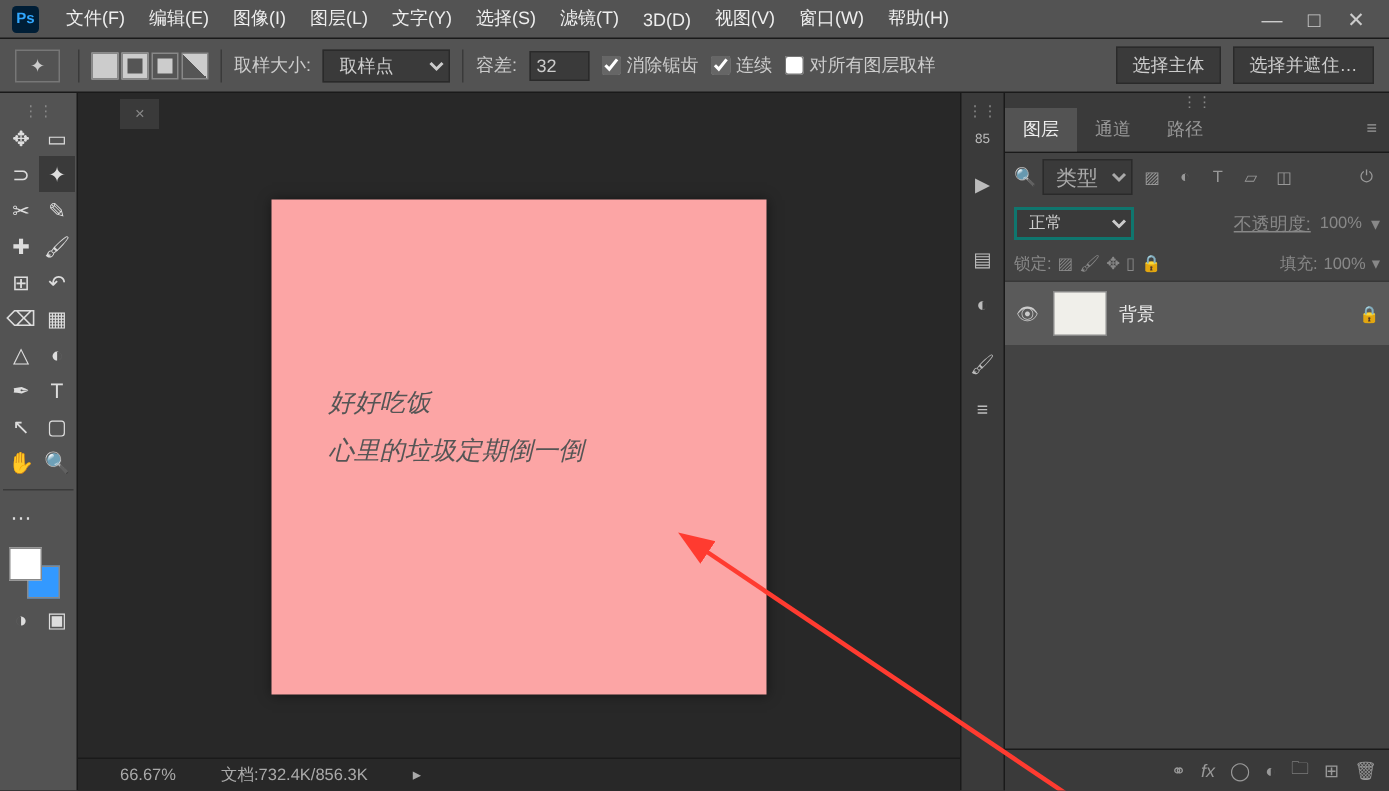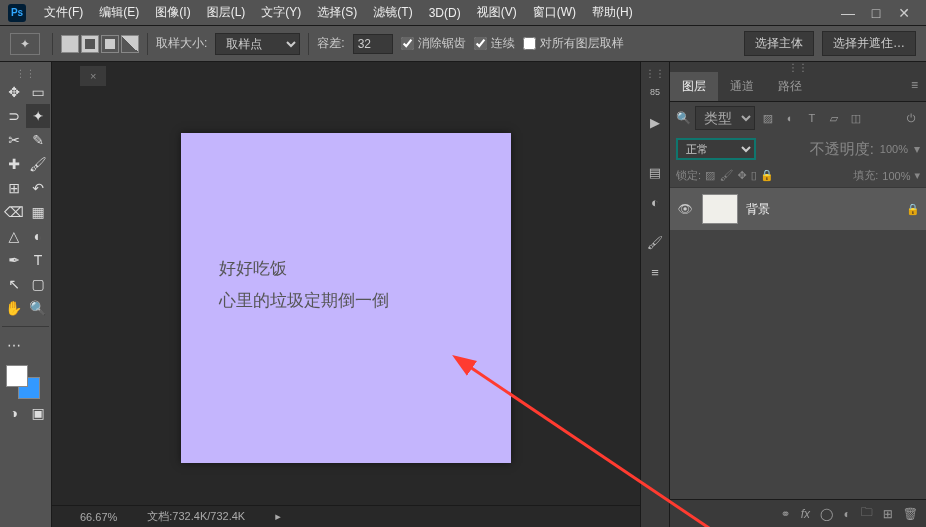--- a/index.html
+++ b/index.html
@@ -22,38 +22,38 @@
 .tool { width: 24px; height: 24px; display: flex; align-items: center; justify-content: center; color: #ddd; font-size: 14px; position: relative; }
 .tool.active { background: #3a3a3a; }
 .swatches { padding: 6px 4px; position: relative; height: 40px; }
 .fg-color { position: absolute; width: 22px; height: 22px; background: #fff; border: 1px solid #888; left: 6px; top: 6px; z-index: 2; }
 .bg-color { position: absolute; width: 22px; height: 22px; background: #3399ff; border: 1px solid #888; left: 18px; top: 18px; }
 .center { flex: 1; background: #282828; display: flex; flex-direction: column; }
 .tab-bar { height: 28px; background: #282828; display: flex; align-items: center; padding-left: 28px; }
 .doc-tab { background: #3a3a3a; padding: 4px 10px; color: #ccc; font-size: 11px; display: flex; align-items: center; gap: 6px; }
 .close-x { color: #888; }
 .canvas-area { flex: 1; display: flex; align-items: center; justify-content: center; position: relative; }
-.canvas { width: 330px; height: 330px; background: #c4b5fd; box-shadow: 0 0 8px rgba(0,0,0,0.5); padding: 120px 0 0 38px; }
+.canvas { width: 330px; height: 330px; background: #fca5a5; box-shadow: 0 0 8px rgba(0,0,0,0.5); padding: 120px 0 0 38px; font-style: italic; }
 .canvas-text { color: #555; font-size: 17px; line-height: 32px; font-family: "SimSun", serif; }
 .arrow { position: absolute; pointer-events: none; }
 .status-bar { height: 22px; background: #282828; display: flex; align-items: center; gap: 30px; padding-left: 28px; color: #aaa; font-size: 11px; border-top: 1px solid #1a1a1a; }
 .right-panels { width: 286px; background: #535353; display: flex; }
 .mini-strip { width: 30px; background: #3a3a3a; border-left: 1px solid #1a1a1a; border-right: 1px solid #1a1a1a; padding-top: 6px; }
 .mini-icon { height: 28px; display: flex; align-items: center; justify-content: center; color: #bbb; font-size: 13px; margin-bottom: 2px; }
 .layers-panel { flex: 1; background: #535353; display: flex; flex-direction: column; }
 .panel-tabs { display: flex; background: #3a3a3a; border-bottom: 1px solid #1a1a1a; }
 .panel-tab { padding: 6px 12px; color: #999; font-size: 12px; }
 .panel-tab.active { background: #535353; color: #eee; }
 .panel-menu { margin-left: auto; padding: 6px 8px; color: #999; }
 .filter-row { display: flex; align-items: center; padding: 4px 6px; gap: 4px; background: #434343; }
 .filter-select { background: #3a3a3a; border: 1px solid #2a2a2a; color: #aaa; padding: 2px 4px; font-size: 14px; flex: 0 0 60px; }
 .filter-icon { width: 18px; height: 18px; display: flex; align-items: center; justify-content: center; color: #999; font-size: 11px; }
 .blend-row { display: flex; align-items: center; padding: 4px 6px; gap: 6px; background: #434343; }
 .blend-select { background: #3a3a3a; border: 2px solid #0f766e; color: #ccc; padding: 2px 4px; font-size: 11px; width: 80px; }
-.opacity-lbl { color: #888; font-size: 15px; margin-left: auto; }
+.opacity-lbl { color: #888; font-size: 12px; margin-left: auto; text-decoration: underline; }
 .opacity-val { color: #888; font-size: 11px; }
 .lock-row { display: flex; align-items: center; padding: 4px 6px; gap: 4px; background: #434343; color: #888; font-size: 11px; border-bottom: 1px solid #383838; }
 .lock-icon { font-size: 11px; }
 .layers-list { flex: 1; background: #434343; }
 .layer-item { display: flex; align-items: center; padding: 6px; gap: 8px; background: #5a5a5a; }
 .vis-icon { width: 18px; color: #ccc; text-align: center; }
 .thumb { width: 36px; height: 30px; background: #f0efea; border: 1px solid #888; }
 .layer-name { color: #eee; font-size: 12px; flex: 1; }
 .lock-badge { color: #aaa; font-size: 11px; }
 .layers-footer { height: 28px; background: #3a3a3a; display: flex; align-items: center; justify-content: flex-end; gap: 10px; padding: 0 8px; color: #999; font-size: 12px; border-top: 1px solid #1a1a1a; }
@@ -173,21 +173,21 @@
         <defs>
             <marker id="ah" markerWidth="10" markerHeight="10" refX="2" refY="3" orient="auto">
               <path d="M0,0 L0,6 L8,3 z" fill="#ff3b30"></path>
             </marker>
           </defs>
         <line x1="260" y1="180" x2="15" y2="15" stroke="#ff3b30" stroke-width="3" marker-end="url(#ah)"></line>
       </svg>
     </div>
     <div class="status-bar">
       <span>66.67%</span>
-      <span>文档:732.4K/732.4K</span>
+      <span>文档:732.4K/856.3K</span>
       <span>▸</span>
     </div>
   </div>
 
   <div class="right-panels">
     <div class="mini-strip">
       <div class="tool-grab">⋮⋮</div>
       <div class="mini-icon" style="font-size:9px">85</div>
       <div class="mini-icon">▶</div>
       <div style="height:20px"></div>

